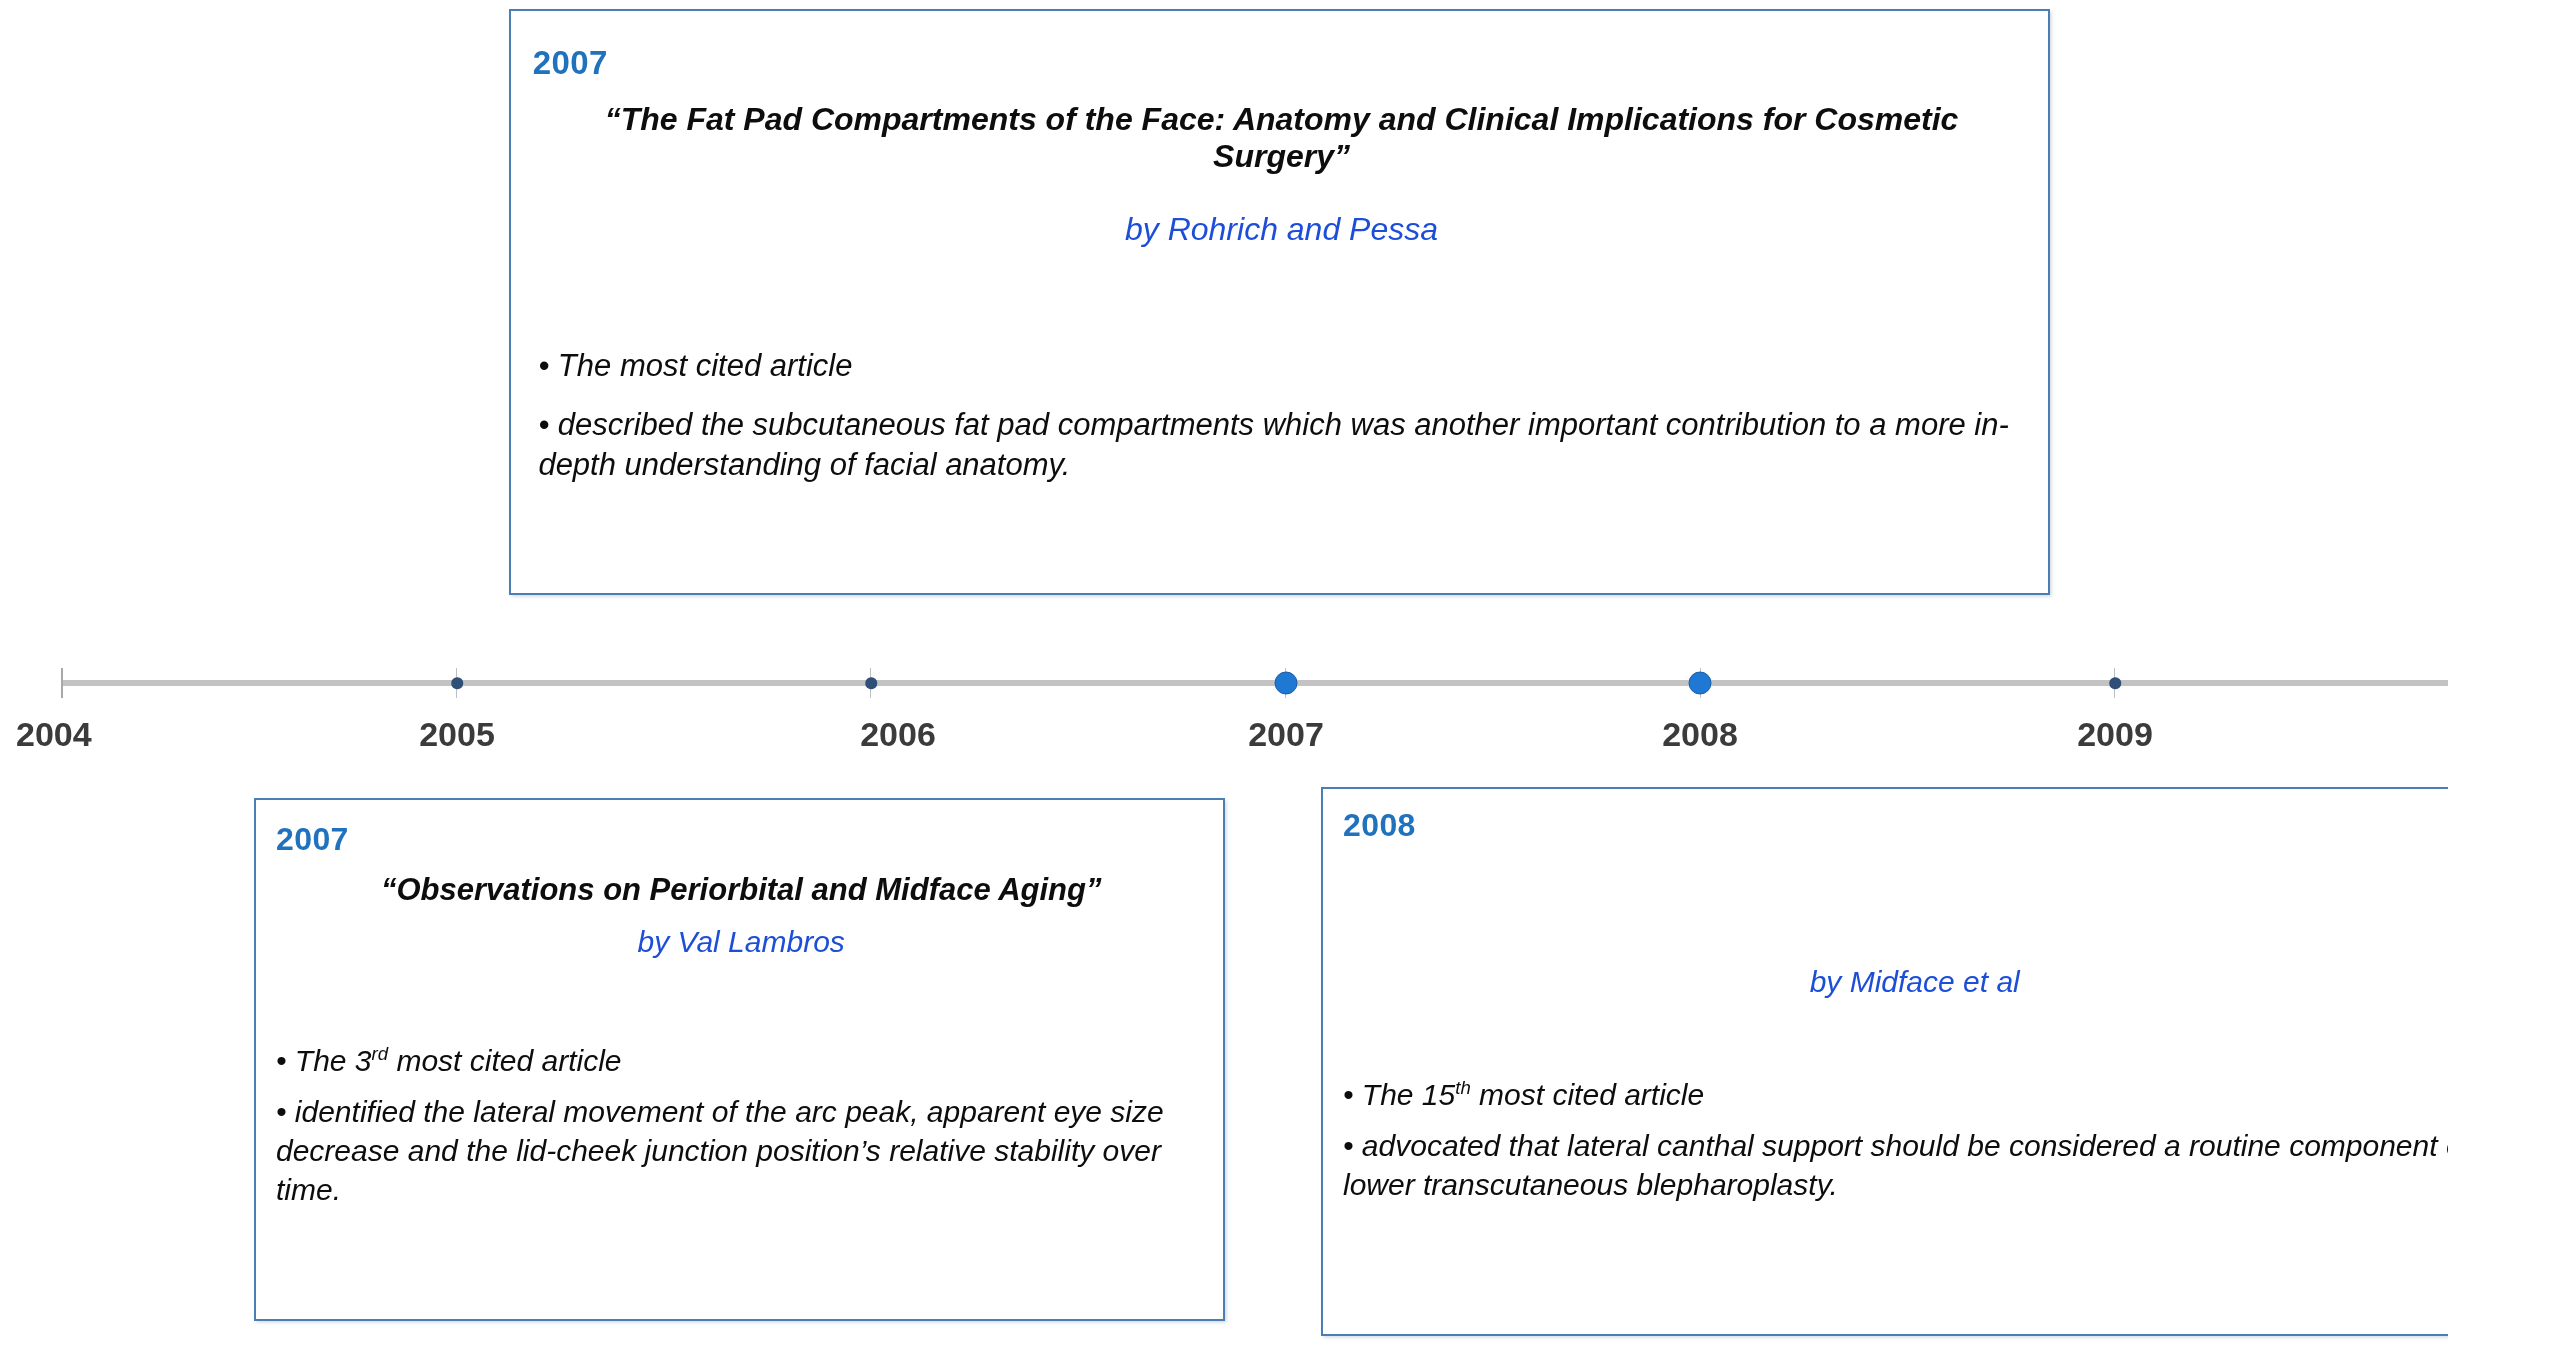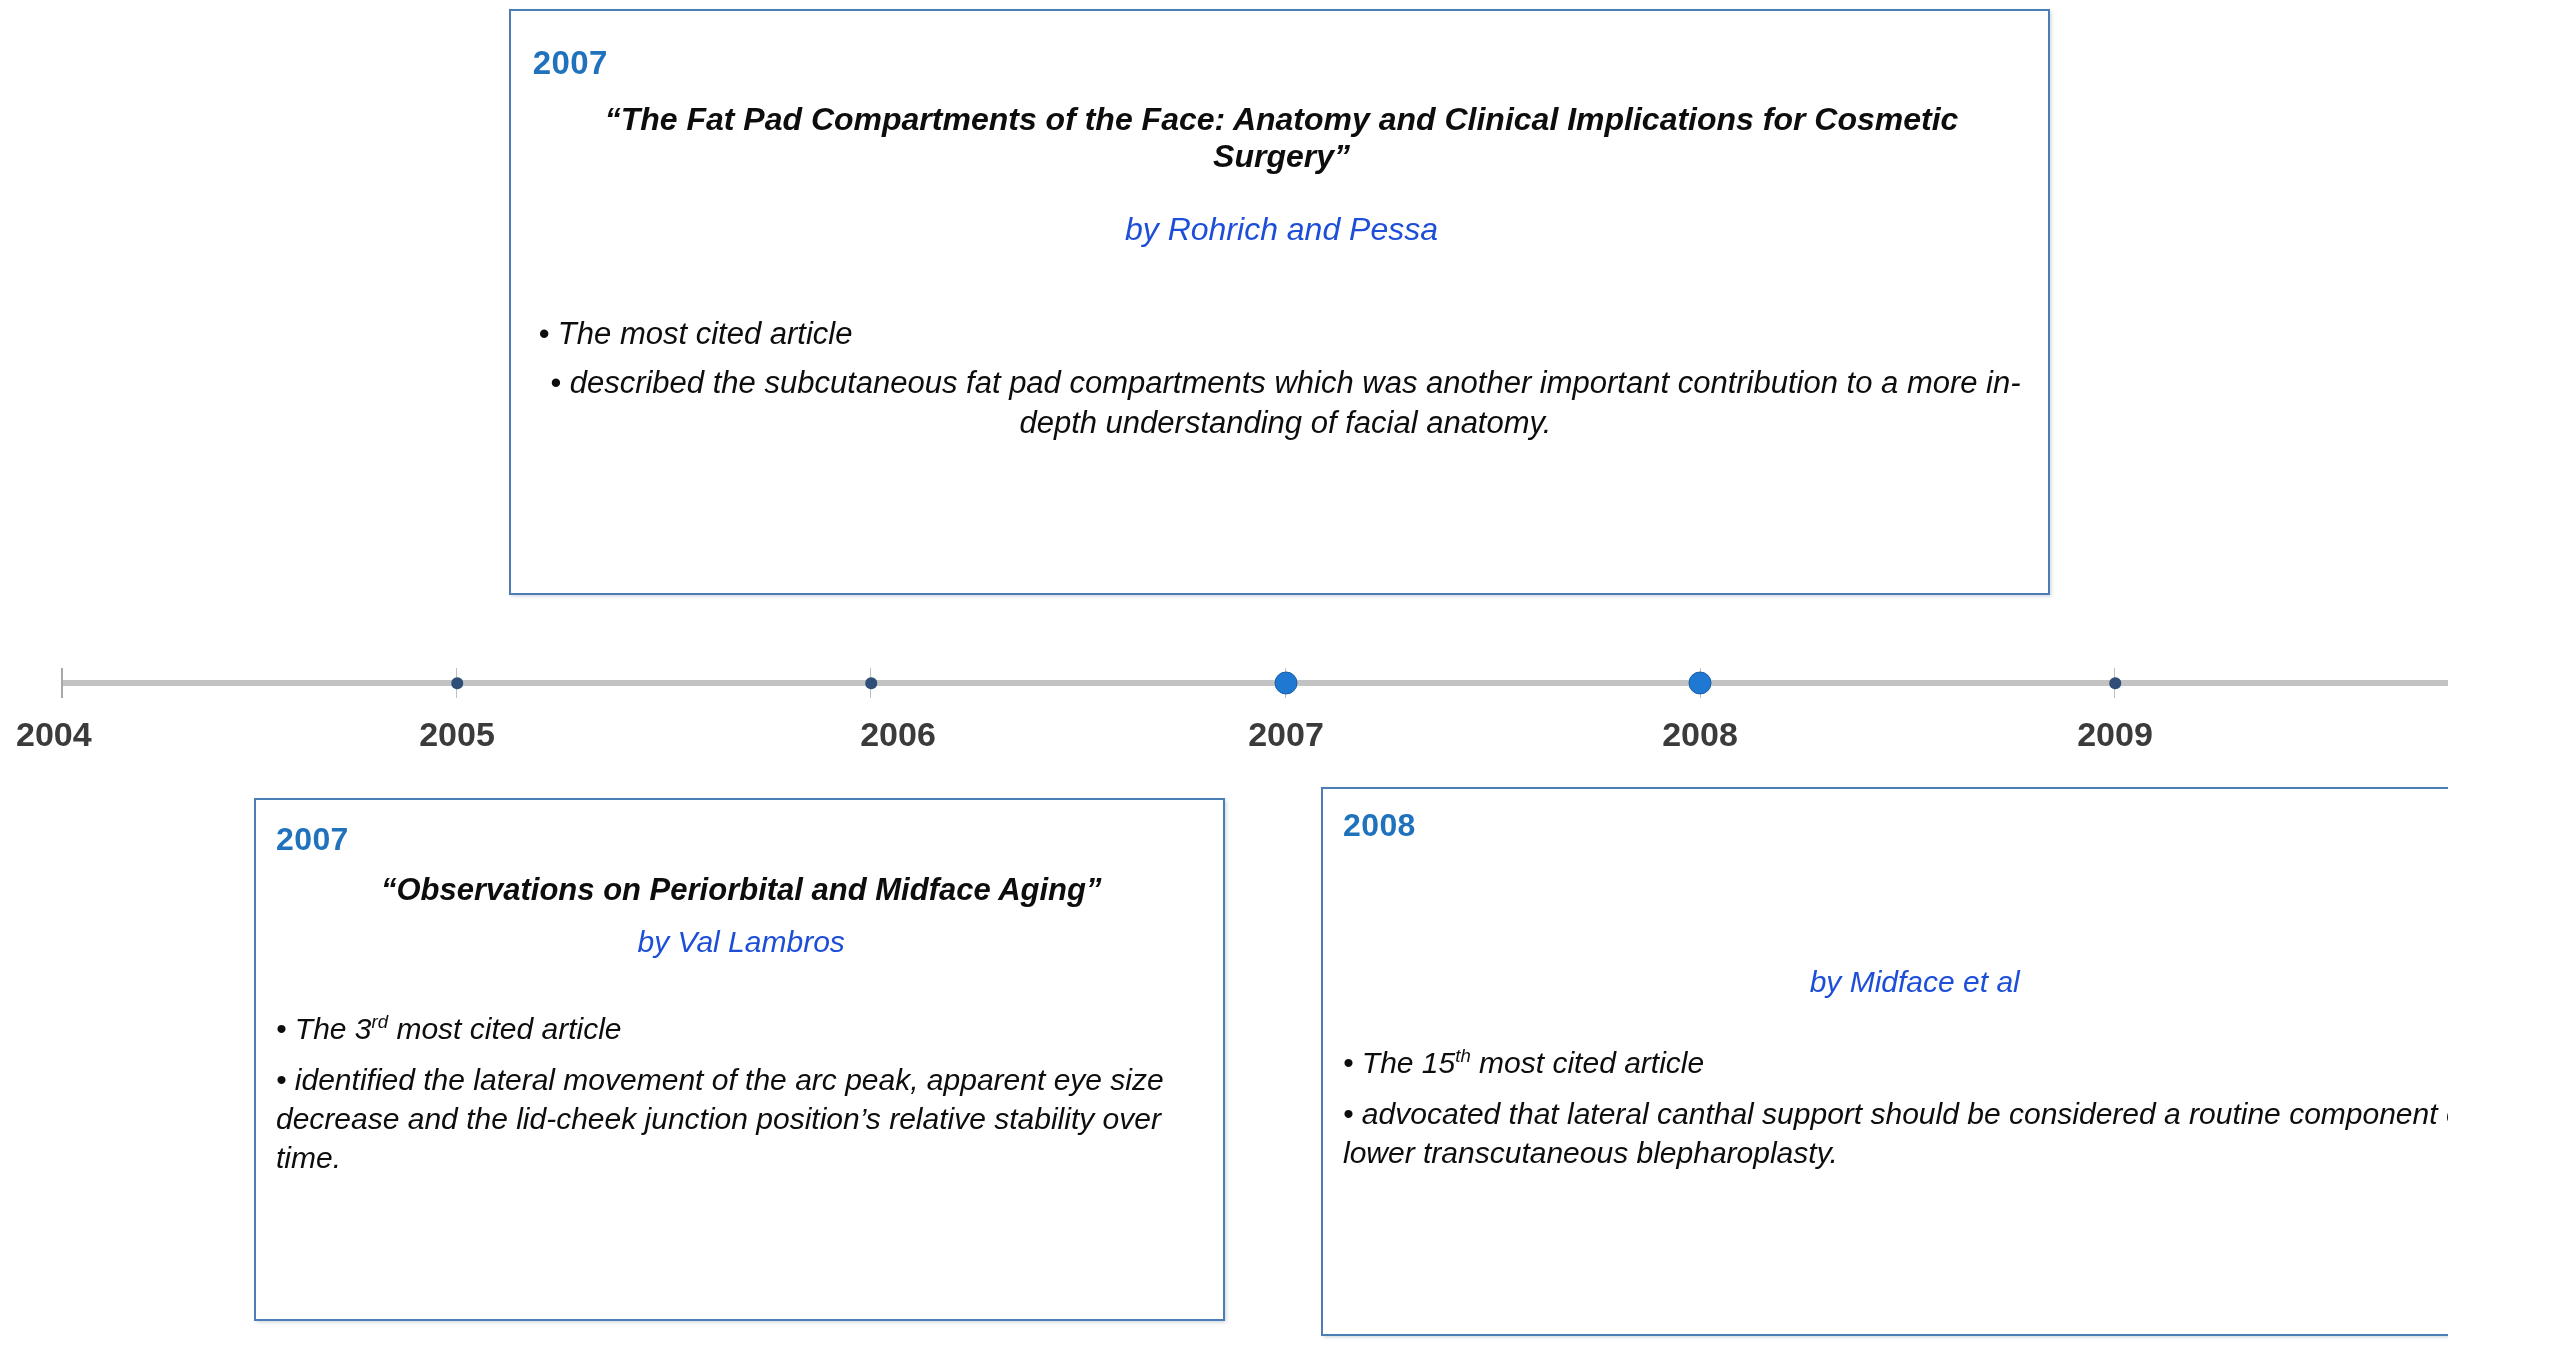--- a/index.html
+++ b/index.html
@@ -51,21 +51,21 @@
     text-align: center;
     line-height: 1.18;
   }
   .card-bullets {
     font-family: "Liberation Sans", sans-serif;
     font-style: italic;
     font-weight: normal;
     color: #0d0d0d;
     line-height: 1.30;
   }
-  .bullet-line { display: block; }
+  .bullet-line { display: block; margin-top: 32px; }
   .bullet-line .sup {
     font-size: 0.62em;
     vertical-align: super;
     font-style: italic;
   }
 
   
   #card-top {
     left: 509px;  top: 8.7px;
     width: 1541px; height: 586px;
@@ -76,21 +76,21 @@
     font-size: 32px;
   }
   #card-top .card-author {
     position: absolute; left: 29px; top: 200px; width: 1483px;
     font-size: 32px;
   }
   #card-top .card-bullets {
     position: absolute; left: 27.4px; top: 303px; width: 1494px;
     font-size: 31px;
   }
-  #card-top .bullet-line + .bullet-line { margin-top: 9px; text-align: center; }
+  #card-top .bullet-line + .bullet-line { margin-top: 19px; }
 
   
   #card-bl {
     left: 254px; top: 798px;
     width: 971px; height: 523px;
   }
   #card-bl .card-year { position: absolute; left: 20px; top: 23px; font-size: 32px; }
   #card-bl .card-title {
     position: absolute; left: 21.7px; top: 72px; width: 927px;
     font-size: 31px;

